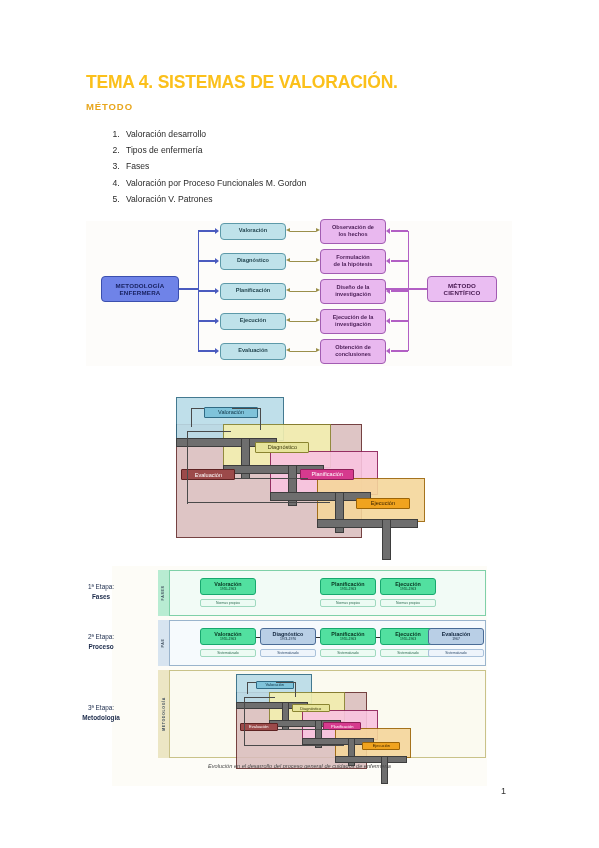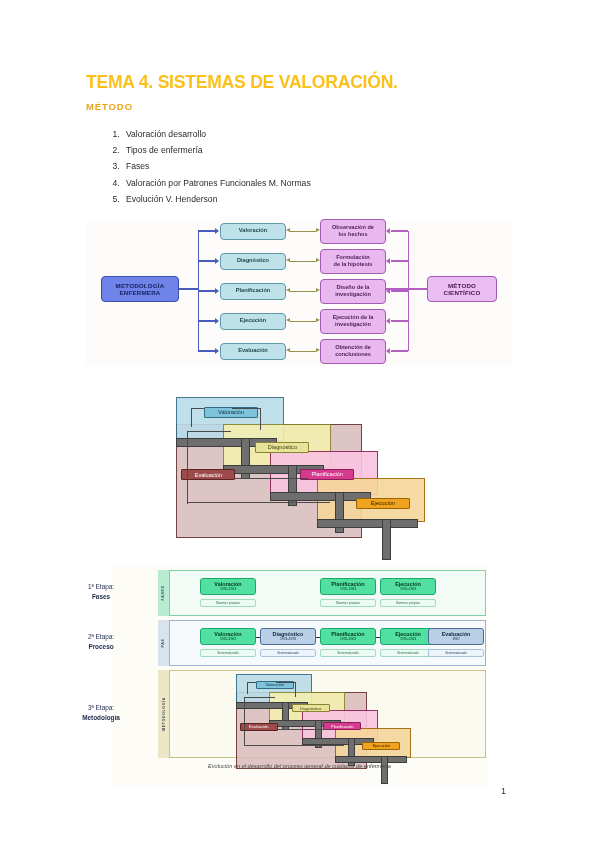--- a/index.html
+++ b/index.html
@@ -207,22 +207,22 @@
 <body>
 
 <div class="page-title">TEMA 4. SISTEMAS DE VALORACIÓN.</div>
 
 <div class="index-label">MÉTODO</div>
 
 <ol class="index-list" id="index-list">
     <li>Valoración desarrollo</li>
     <li>Tipos de enfermería</li>
     <li>Fases</li>
-    <li>Valoración por Patrones Funcionales M. Normas</li>
-    <li>Evolución V. Henderson</li>
+    <li>Valoración por Proceso Funcionales M. Gordon</li>
+    <li>Valoración V. Patrones</li>
   </ol>
 
 <div class="figure" id="fig1">
   <div class="d1-box d1-root">
     <span>
       <span>METODOLOGÍA</span><br>
       <span>ENFERMERA</span>
     </span>
   </div>
   <div class="d1-box d1-sci">

